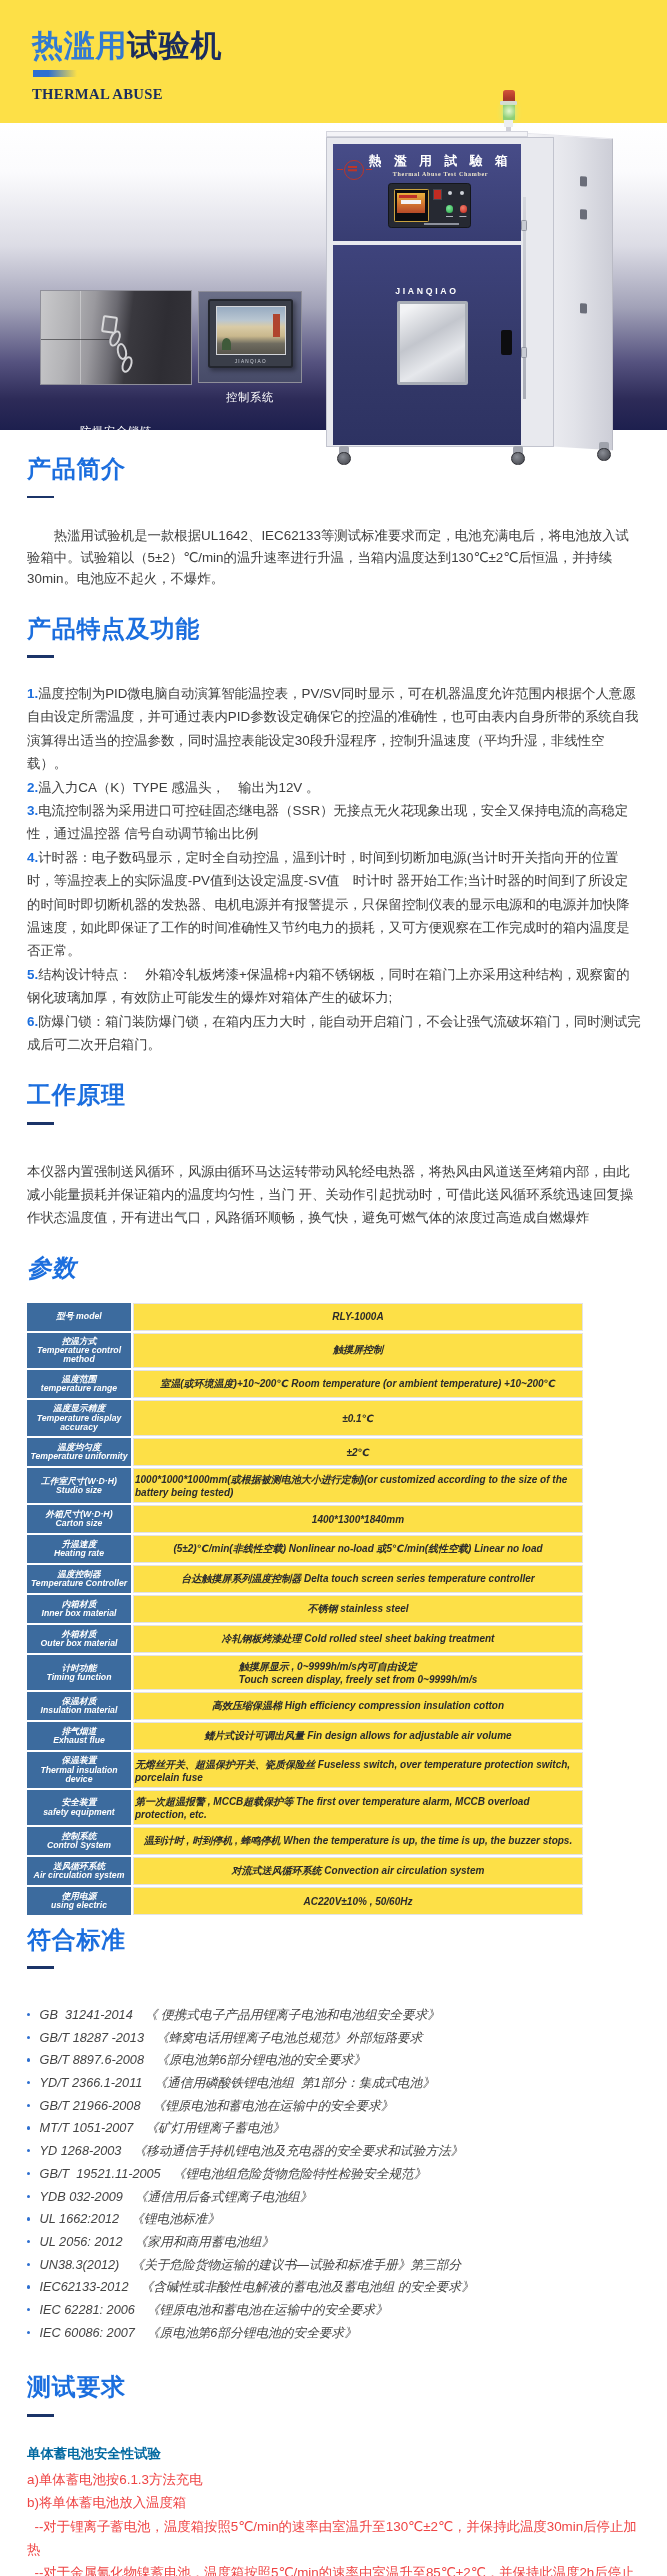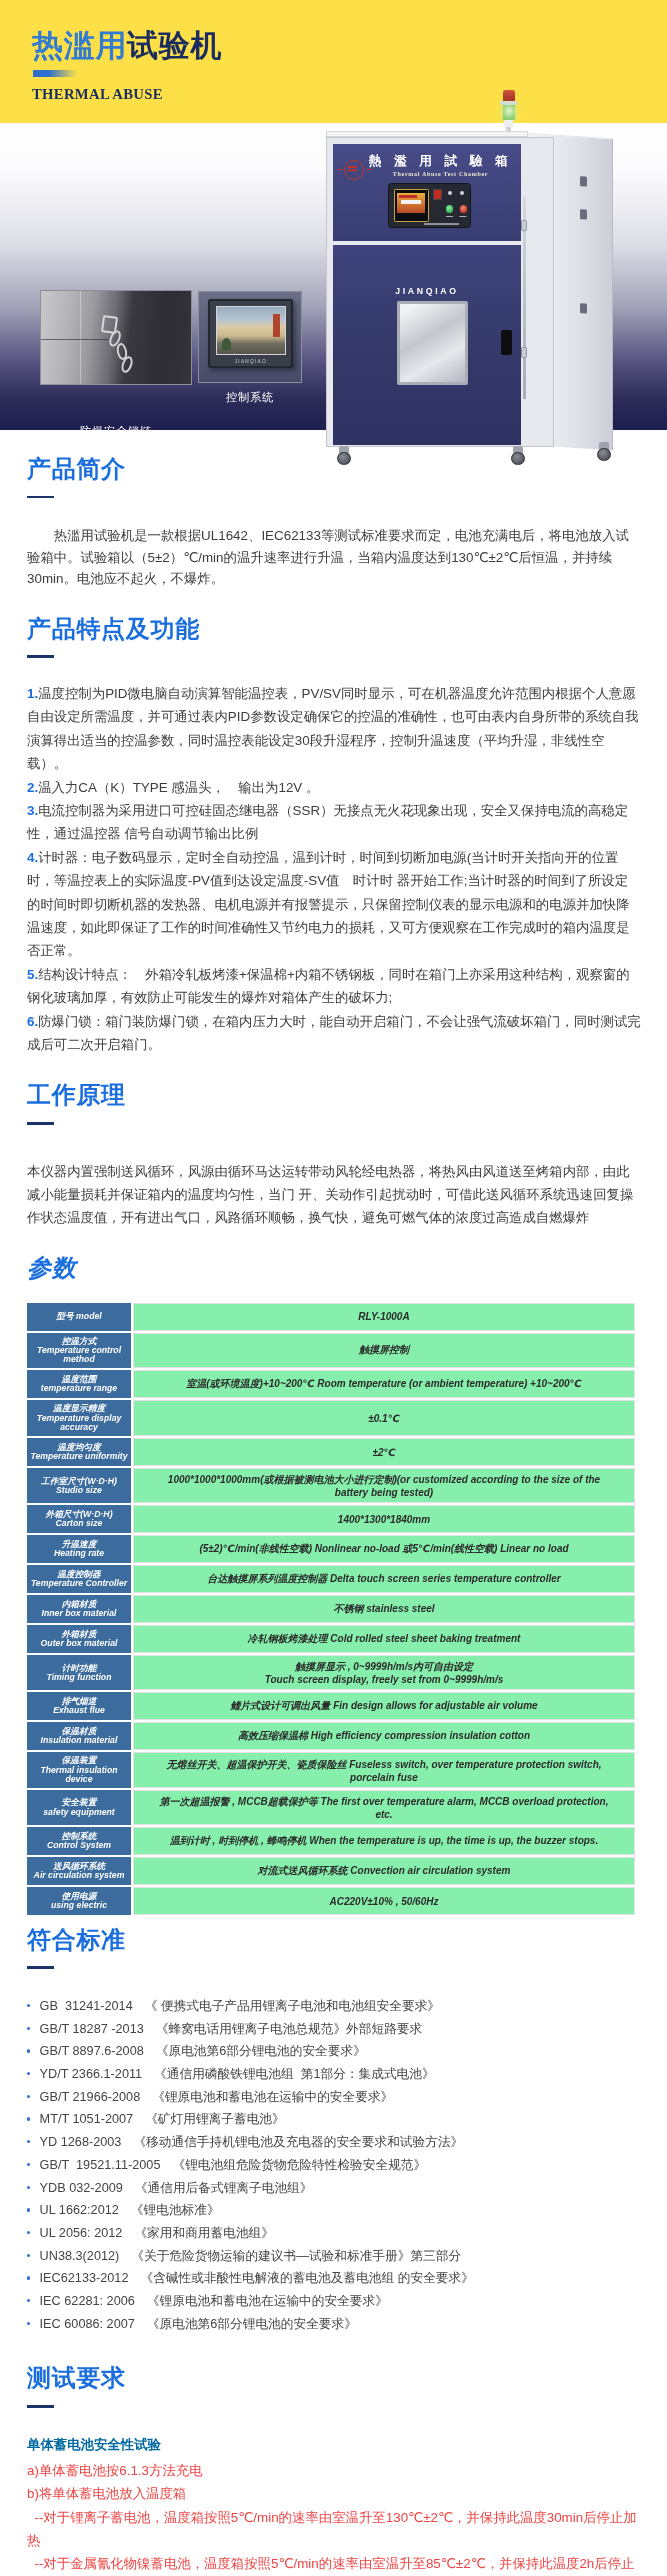--- a/index.html
+++ b/index.html
@@ -96,29 +96,29 @@
   .sec-underline { width:27px; height:2.7px; background:#1b3468; margin-top:10.7px; }
 
   .intro-text { margin-top:27px; font-size:13.4px; line-height:21.4px; color:#3d3d3d; text-indent:2em; }
 
   .feature-list { margin-top:24px; }
   .feature-item { font-size:13.4px; line-height:23.4px; color:#3d3d3d; }
   .feature-num { color:#1b6ede; font-weight:bold; }
 
   .principle-text { margin-top:35px; font-size:13.4px; line-height:23px; color:#3d3d3d; }
 
-  .param-table { margin-top:18.7px; width:608px; }
+  .param-table { margin-top:18.7px; width:556px; }
   .param-row { display:flex; margin-bottom:2px; }
   .param-label { width:104px; min-height:28px; background:#3c6b9e; color:#ffffff; font-size:8.7px; font-weight:bold;
     line-height:9.3px; display:flex; align-items:center; justify-content:center; text-align:center;
     white-space:pre-line; padding:4px 2.7px; margin-right:2px; }
-  .param-value { flex:1; background:#86efac; border:0.7px solid #e3e3e6; color:#2b2b2b; font-size:10px; font-weight:bold;
-    display:flex; align-items:center; justify-content:center; text-align:center; white-space:pre-line; padding:4px 19px; }
-
-  .std-list { margin-top:31px; }
+  .param-value { flex:1; background:#fde047; border:0.7px solid #e3e3e6; color:#2b2b2b; font-size:10px; font-weight:bold;
+    display:flex; align-items:center; justify-content:center; white-space:pre-line; padding:4px 1px; }
+
+  .std-list { margin-top:40px;font-style:italic; }
   .std-item { font-size:12.7px; line-height:13.4px; margin-bottom:9.3px; color:#444444; display:flex; align-items:baseline; }
   .std-dot { width:3.3px; height:3.3px; border-radius:50%; background:#2d6fd0; flex:0 0 auto; margin-right:9.3px; position:relative; top:-2.7px; }
   .std-code { white-space:pre; margin-right:12px; }
   .std-name { white-space:pre-wrap; }
 
   .test-group-title { margin-top:28px; font-size:13.4px; font-weight:bold; color:#0369a1; }
   .test-lines { margin-top:5.3px; }
   .test-line { font-size:13.4px; line-height:23.4px; color:#ef4444; white-space:pre-wrap; }
 </style>
 </head>
@@ -327,29 +327,29 @@
       </div>
 
       <div class="param-row">
         <div class="param-label">计时功能
 Timing function</div>
         <div class="param-value">触摸屏显示 , 0~9999h/m/s内可自由设定
 Touch screen display, freely set from 0~9999h/m/s</div>
       </div>
 
       <div class="param-row">
+        <div class="param-label">保温材质
+Insulation material</div>
+        <div class="param-value">高效压缩保温棉  High efficiency compression insulation cotton</div>
+      </div>
+
+      <div class="param-row">
         <div class="param-label">排气烟道
 Exhaust flue</div>
         <div class="param-value">鳍片式设计可调出风量  Fin design allows for adjustable air volume</div>
-      </div>
-
-      <div class="param-row">
-        <div class="param-label">保温材质
-Insulation material</div>
-        <div class="param-value">高效压缩保温棉  High efficiency compression insulation cotton</div>
       </div>
 
       <div class="param-row">
         <div class="param-label">保温装置
 Thermal insulation
 device</div>
         <div class="param-value">无熔丝开关、超温保护开关、瓷质保险丝  Fuseless switch, over temperature protection switch, porcelain fuse</div>
       </div>
 
       <div class="param-row">

